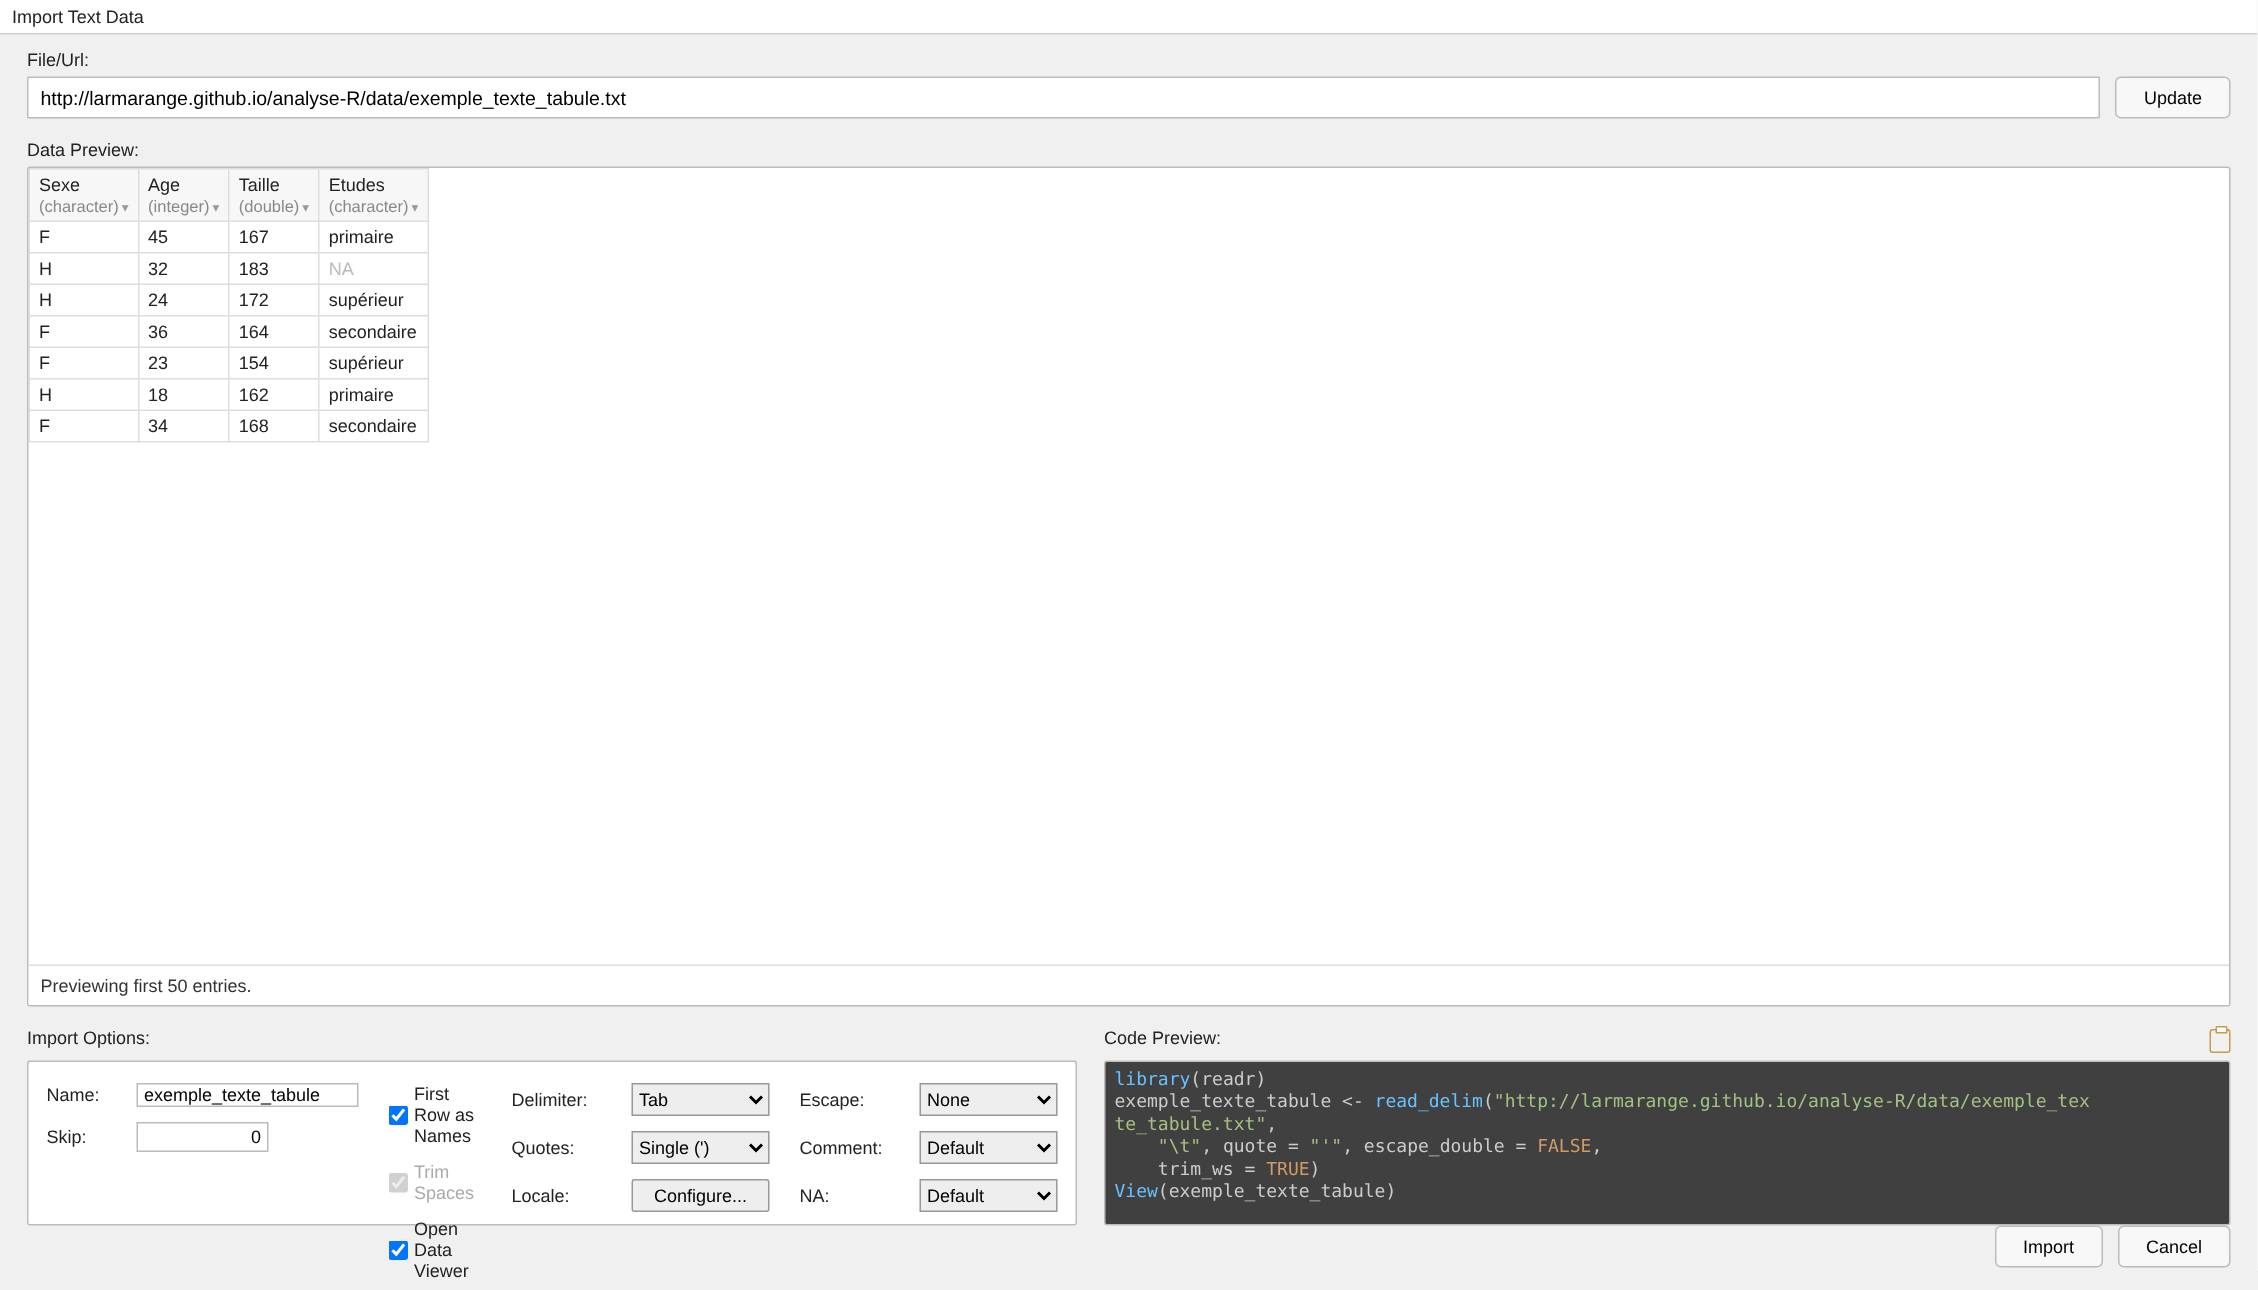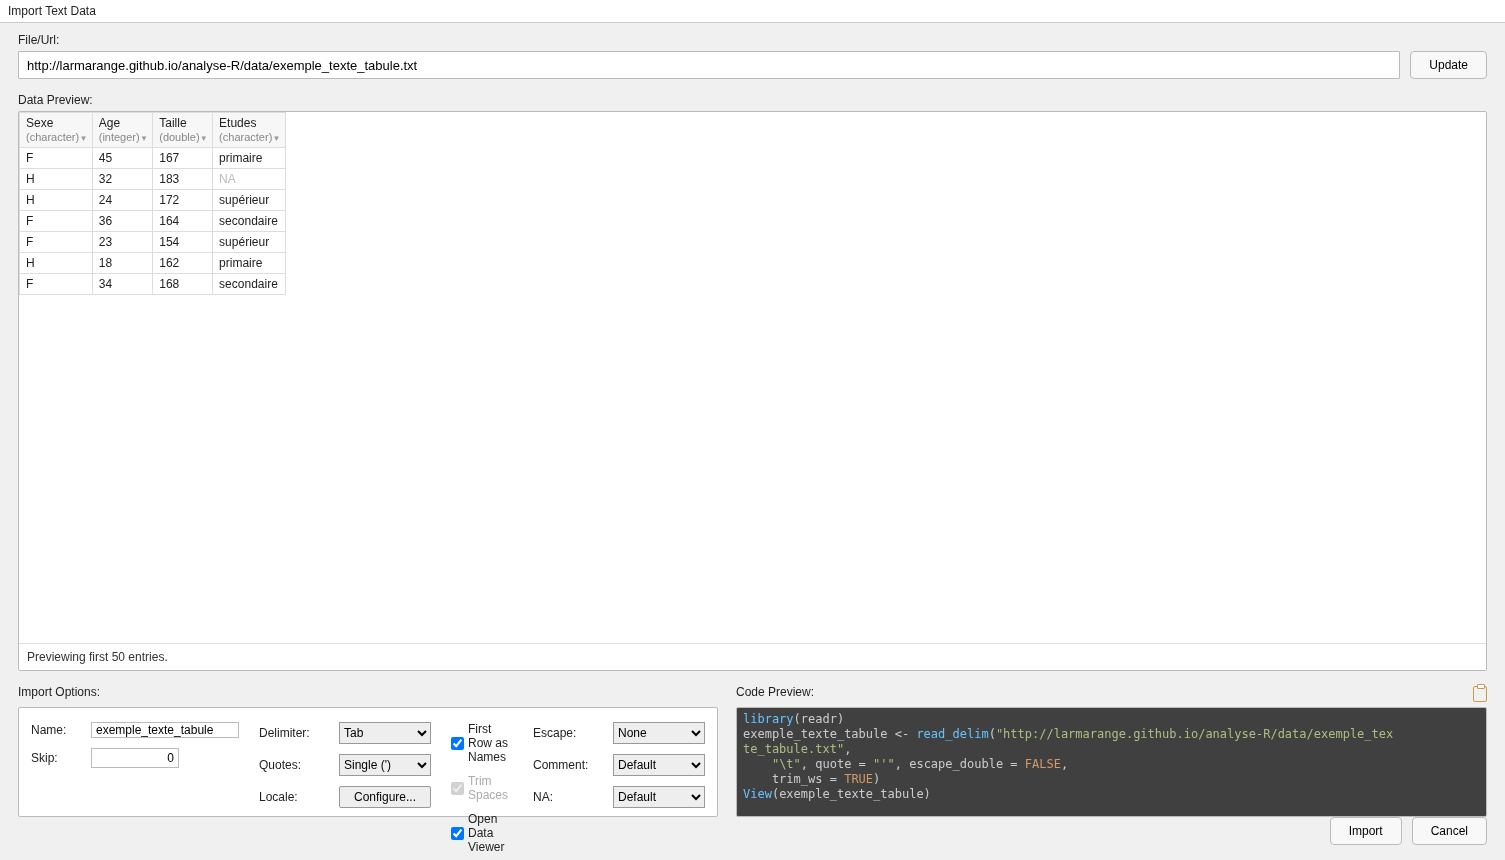--- a/index.html
+++ b/index.html
@@ -251,59 +251,59 @@
       <div class="options-box">
 
         <div class="opt-col">
           <div class="opt-row">
             <span class="opt-label">Name:</span>
             <input type="text" class="sm" value="exemple_texte_tabule" style="">
           </div>
           <div class="opt-row">
             <span class="opt-label">Skip:</span>
             <input type="text" class="xs" value="0" style="">
-          </div>
-        </div>
-
-        <div class="opt-col">
-          <div class="opt-row">
-            <span class="opt-label-wide">Delimiter:</span>
-            <select class="dd">
-              <option>Tab</option>
-            </select>
-          </div>
-          <div class="opt-row">
-            <span class="opt-label-wide">Quotes:</span>
-            <select class="dd">
-              <option>Single (')</option>
-            </select>
-          </div>
-          <div class="opt-row">
-            <span class="opt-label-wide">Locale:</span>
-            <button class="btn-sm">Configure...</button>
           </div>
         </div>
 
         <div class="opt-col">
           <label class="chk">
             <input type="checkbox" checked="" style="">
             <span>First Row as Names</span>
           </label>
           <label class="chk disabled">
             <input type="checkbox" checked="" disabled="" style="">
             <span>Trim Spaces</span>
           </label>
           <label class="chk">
             <input type="checkbox" checked="" style="">
             <span>Open Data Viewer</span>
           </label>
         </div>
 
         <div class="opt-col">
           <div class="opt-row">
+            <span class="opt-label-wide">Delimiter:</span>
+            <select class="dd">
+              <option>Tab</option>
+            </select>
+          </div>
+          <div class="opt-row">
+            <span class="opt-label-wide">Quotes:</span>
+            <select class="dd">
+              <option>Single (')</option>
+            </select>
+          </div>
+          <div class="opt-row">
+            <span class="opt-label-wide">Locale:</span>
+            <button class="btn-sm">Configure...</button>
+          </div>
+        </div>
+
+        <div class="opt-col">
+          <div class="opt-row">
             <span class="opt-label-wide">Escape:</span>
             <select class="dd">
               <option>None</option>
             </select>
           </div>
           <div class="opt-row">
             <span class="opt-label-wide">Comment:</span>
             <select class="dd">
               <option>Default</option>
             </select>

